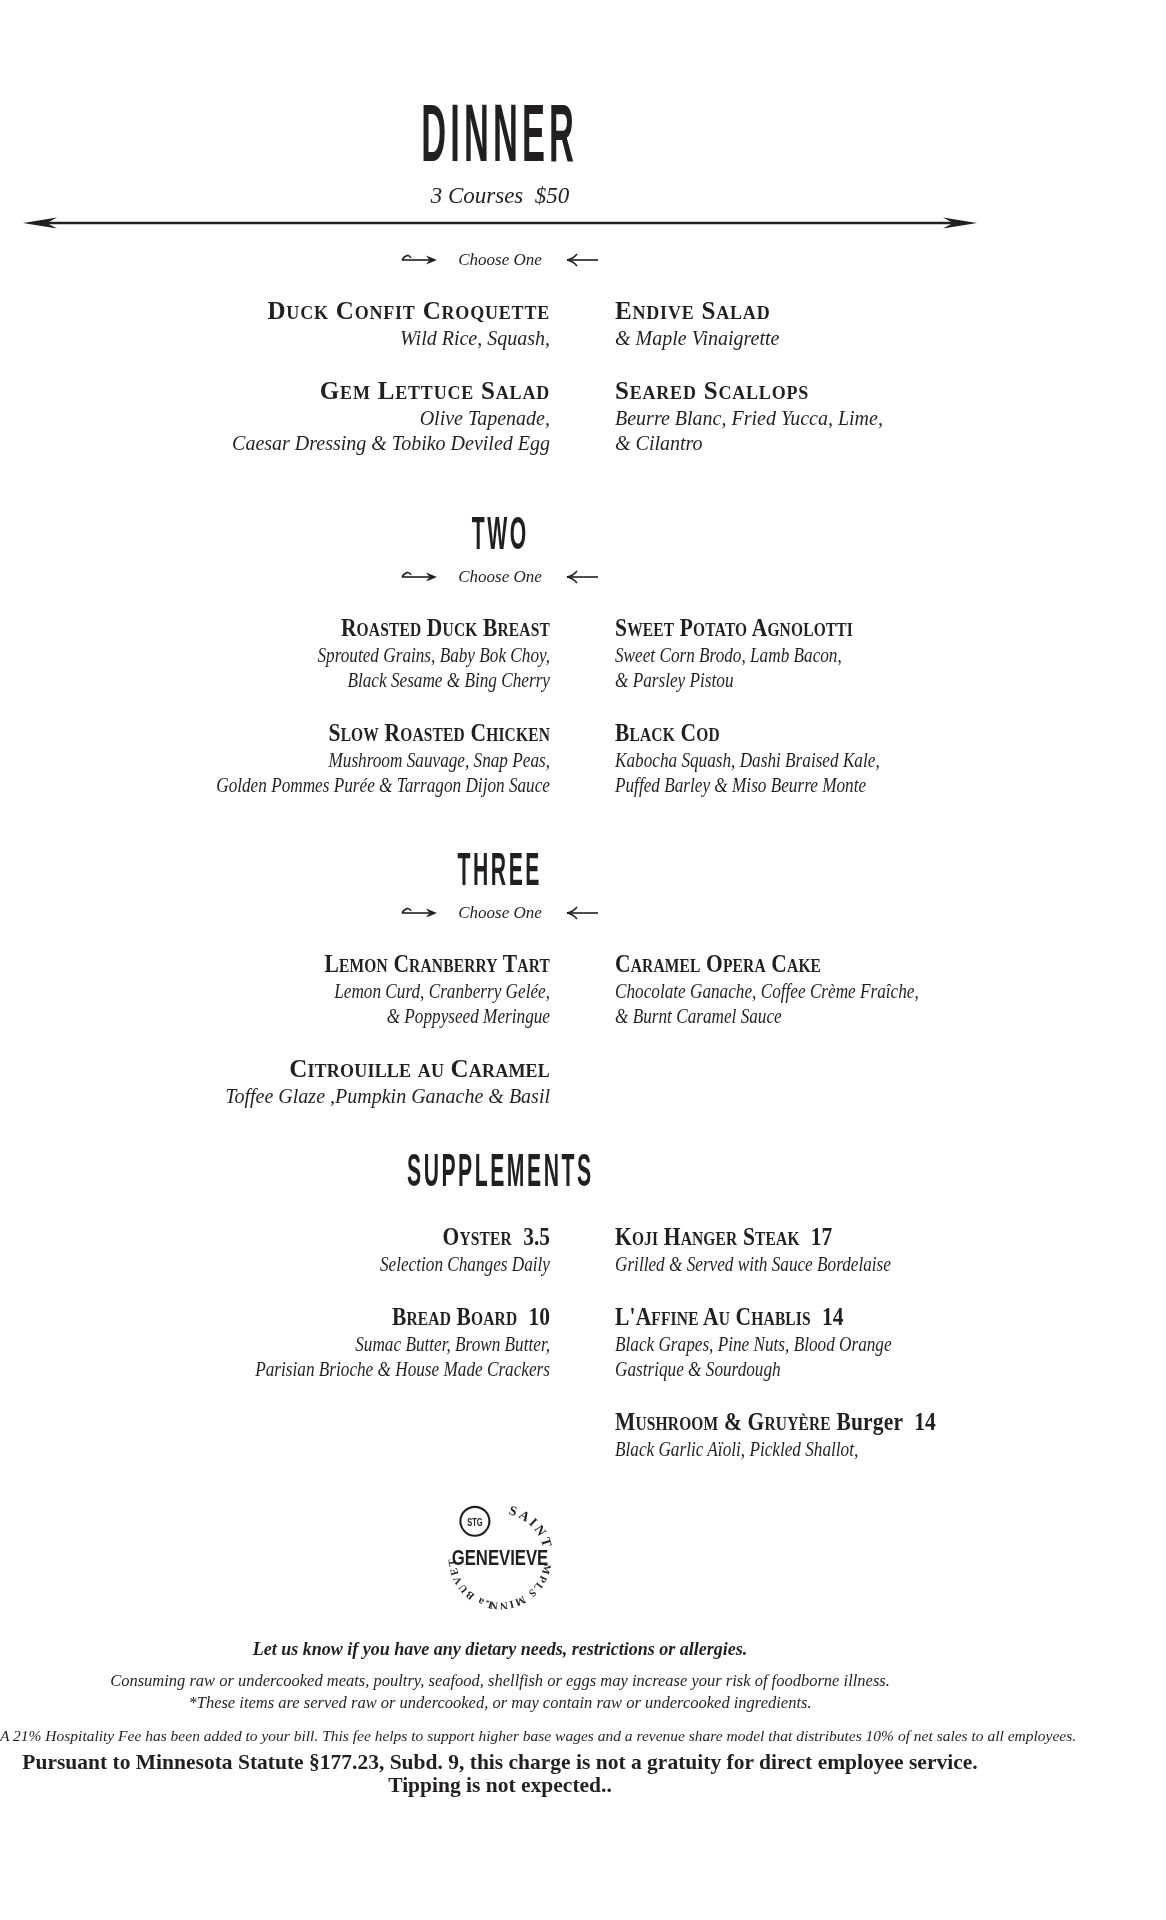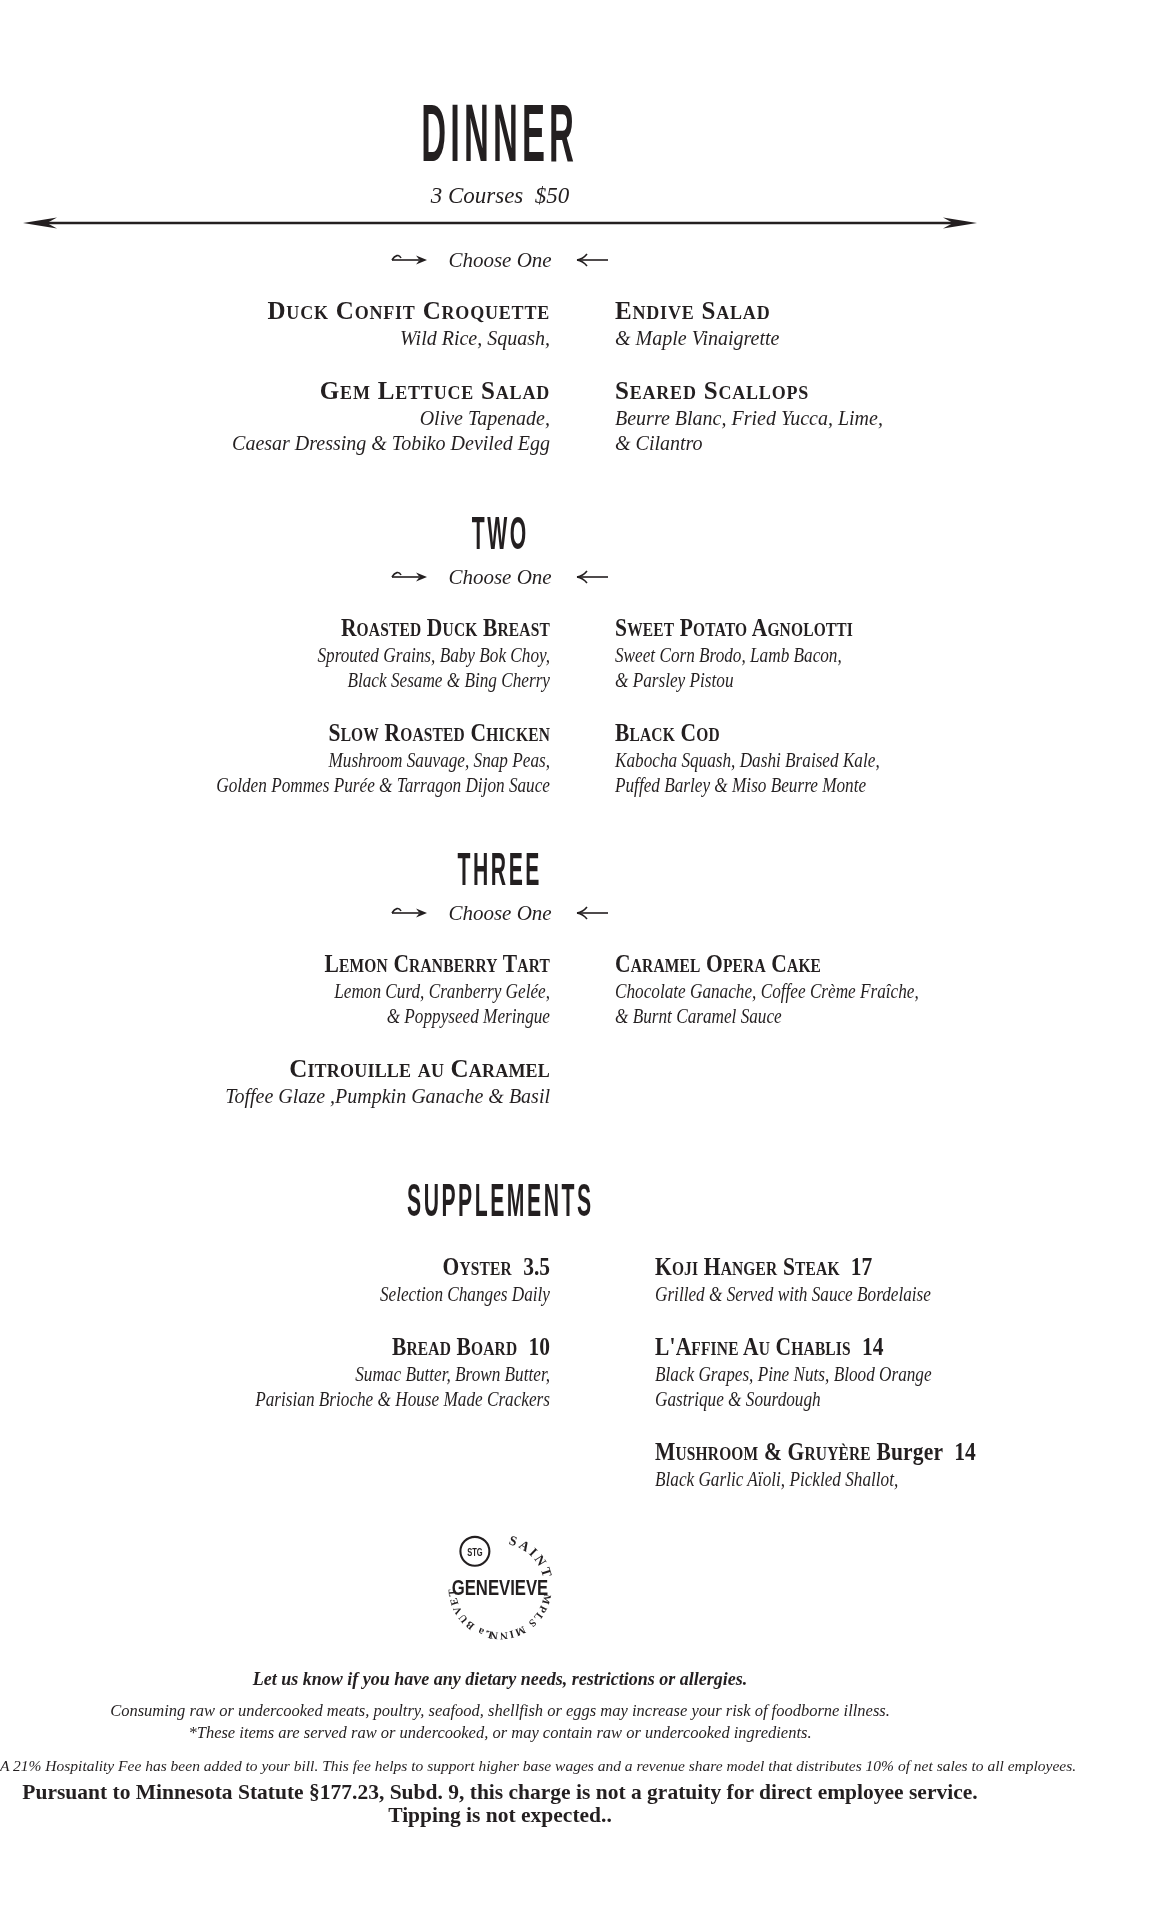--- a/index.html
+++ b/index.html
@@ -16,24 +16,24 @@
                white-space:nowrap;}
 
   .subtitle{font-style:italic;font-size:23px;line-height:27px;margin-top:16px;}
 
   .divider{display:block;margin:6px auto 0;}
 
   .section{margin-top:0;}
   #sec-one{margin-top:16px;}
   #sec-two{margin-top:52px;}
   #sec-three{margin-top:46px;}
-  #sec-supplements{margin-top:66px;}
+  #sec-supplements{margin-top:36px;}
 
   .choose{display:flex;align-items:center;justify-content:center;gap:19px;
-          font-style:italic;font-size:21px;line-height:26px;margin-top:6px;}
+          font-style:italic;font-size:17px;line-height:26px;margin-top:6px;}
   .choose svg{display:block;}
 
   .cols{display:grid;grid-template-columns:583px 583px;margin-top:24px;}
   .col-left{text-align:right;padding-right:33px;box-sizing:border-box;}
   .col-right{text-align:left;padding-left:32px;box-sizing:border-box;}
 
   .item{margin-bottom:26px;}
   .item:last-child{margin-bottom:0;}
   .item-title{font-weight:bold;font-size:25px;line-height:27px;letter-spacing:0.8px;}
   .sc{font-variant:small-caps;}
@@ -209,21 +209,21 @@
               <div>Chocolate Ganache, Coffee Crème Fraîche,</div>
               <div>&amp; Burnt Caramel Sauce</div>
             </div>
           </div>
         </div>
     </div>
   </section>
 
   <section class="section cond" id="sec-supplements">
     <div><h2 class="sec-heading" style="margin:0;">SUPPLEMENTS</h2></div>
-    <div class="cols" style="margin-top:28px;gap:40px;">
+    <div class="cols" style="margin-top:28px;">
       <div class="col-left">
           <div class="item">
             <div class="item-title"><span class="sc">Oyster</span><span class="price">3.5</span></div>
             <div class="item-desc">
               <div>Selection Changes Daily</div>
             </div>
           </div>
           <div class="item">
             <div class="item-title"><span class="sc">Bread Board</span><span class="price">10</span></div>
             <div class="item-desc">

